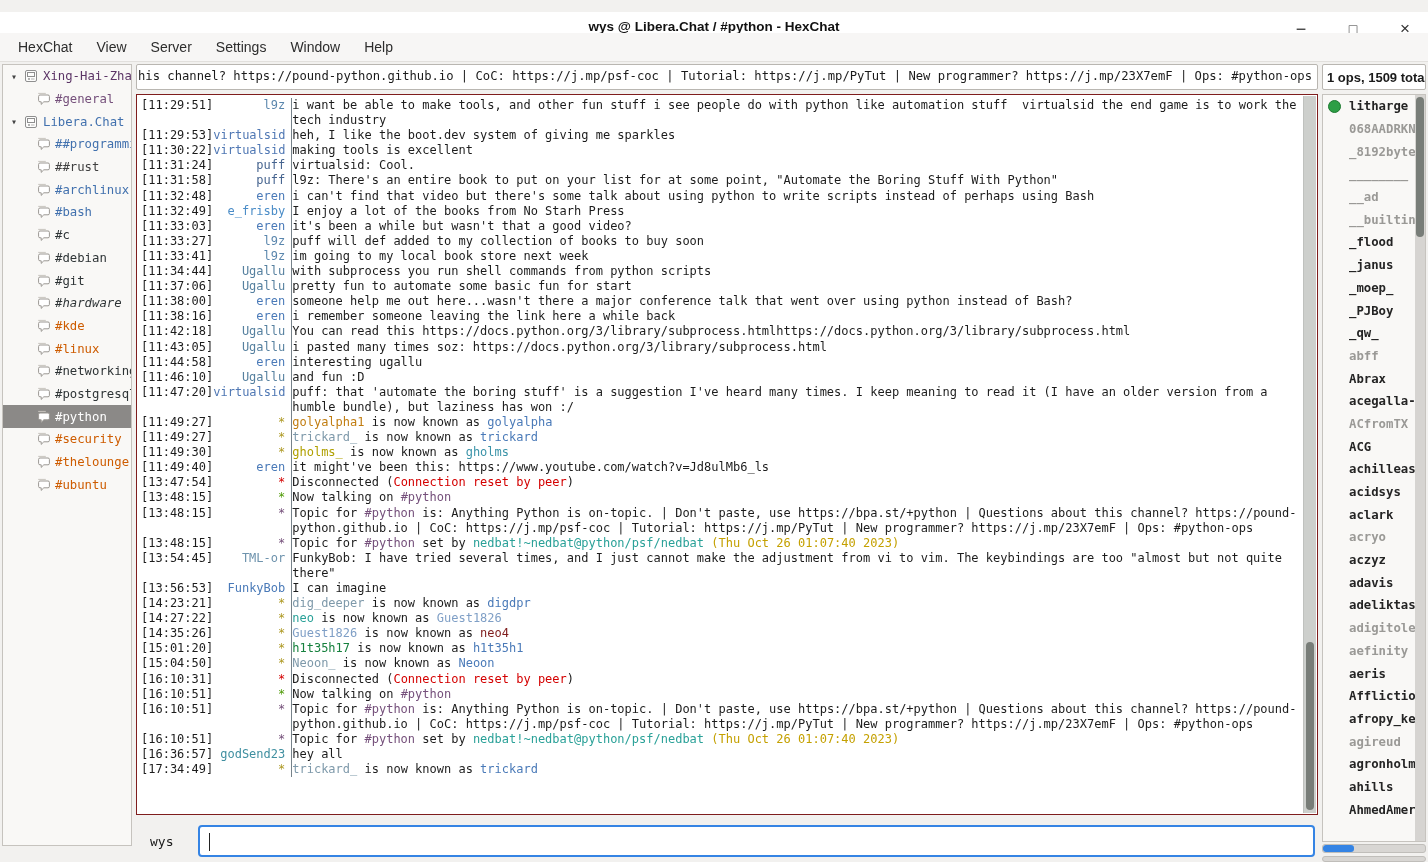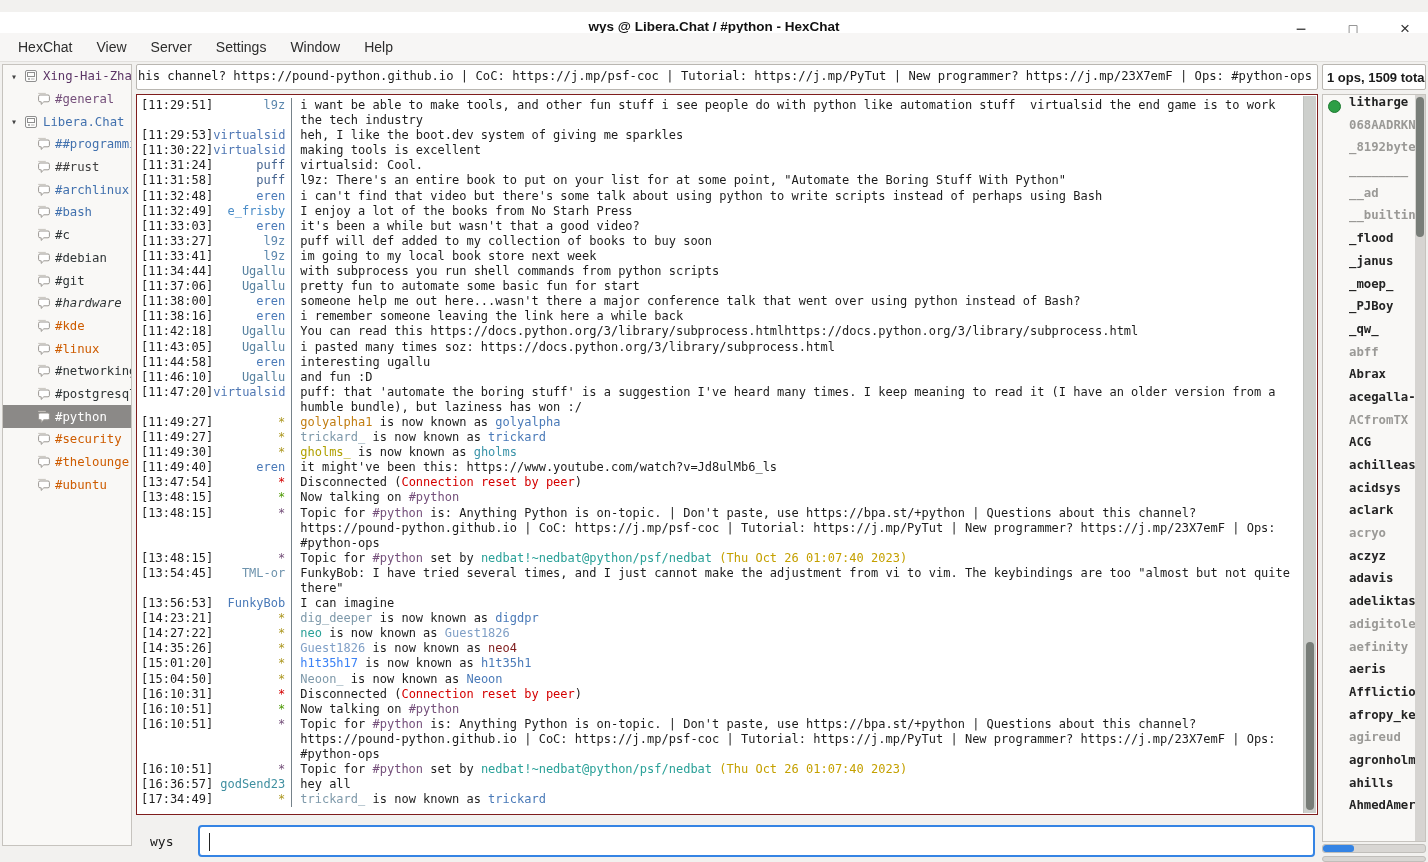--- a/index.html
+++ b/index.html
@@ -37,36 +37,36 @@
   
   .center { position:absolute; left:136px; top:0; width:1182px; height:800px; }
   .topicbar { position:absolute; left:0; top:2px; width:1182px; height:26px; background:#fff; border:1px solid #b9b6b1; border-radius:2px; overflow:hidden; }
   .topic-text { position:absolute; right:5px; top:4px; white-space:nowrap; font-family:"DejaVu Sans Mono", monospace; font-size:12.2px; color:#1a1a1a; }
 
   .chatbox { position:absolute; left:0; top:32px; width:1182px; height:721px; background:#ffffff; border:1px solid #7f1d1d; overflow:hidden; }
   .chatlines { position:absolute; left:4px; top:3px; right:18px; }
   .chat-row { display:flex; font-family:"DejaVu Sans Mono", monospace; font-size:12px; line-height:15.1px; color:#1c1c1c; }
   .c-time { flex:0 0 72px; white-space:pre; }
   .c-nick { flex:0 0 78px; text-align:right; padding-right:6px; white-space:pre; overflow:hidden; }
-  .c-msg { flex:1; border-left:1px solid #76828a; padding-left:8px; white-space:pre-wrap; overflow-wrap:break-word; }
+  .c-msg { flex:1; border-left:1px solid #76828a; padding-left:0; white-space:pre-wrap; overflow-wrap:break-word; }
   .vscroll { position:absolute; right:1px; top:1px; bottom:1px; width:13px; background:#cdcfcc; border-left:1px solid #bfc1be; }
   .vs-handle { position:absolute; left:2px; right:2px; border-radius:5px; background:#787d78; }
   .chat-handle { bottom:3px; height:168px; }
 
   .inputrow { position:absolute; left:0; top:760px; width:1182px; height:38px; display:flex; align-items:center; }
   .nick-label { font-family:"DejaVu Sans Mono", monospace; font-size:13px; color:#1a1a1a; padding-left:14px; width:62px; }
   .inputbox { position:relative; flex:1; height:32px; background:#fff; border:2px solid var(--accent,#3584e4); border-radius:4px; margin-right:3px; }
   .caret { position:absolute; left:9px; top:6px; width:1px; height:18px; background:#222; animation:blink 1.2s steps(1) infinite; }
   @keyframes blink { 50% { opacity:0; } }
 
   
   .rightpanel { position:absolute; left:1322px; top:0; width:104px; height:800px;font-weight:bold; }
   .ops-header { position:absolute; left:0; top:2px; width:104px; height:26px; background:#fff; border:1px solid #b9b6b1; border-radius:2px; font-size:13px; color:#1a1a1a; padding:5px 0 0 4px; white-space:nowrap; overflow:hidden; }
   .userbox { position:absolute; left:0; top:32px; width:104px; height:748px; background:#f9f8f6; border:1px solid #c6c3be; overflow:hidden; }
-  .user-row { height:22.7px; display:flex; align-items:flex-start; padding-left:26px; font-family:"DejaVu Sans Mono", monospace; font-size:12.3px; color:#242424; white-space:nowrap; overflow:hidden; position:relative; }
+  .user-row { height:22.7px; display:flex; align-items:center; padding-left:26px; font-family:"DejaVu Sans Mono", monospace; font-size:12.3px; color:#242424; white-space:nowrap; overflow:hidden; position:relative; }
   .user-row.away { color:#9a9996; }
   .op-dot { position:absolute; left:5px; top:5px; width:13px; height:13px; border-radius:50%; background:var(--op-green,#2d9e45); border:1px solid #1d7a30; }
   .ul-vscroll { position:absolute; right:0; top:0; bottom:0; width:10px; background:#d6d4d1; }
   .ul-handle { top:2px; height:140px; left:1px; right:1px; }
   .lagbar { position:absolute; left:0; width:104px; background:#d8d6d3; border:1px solid #c0beba; border-radius:3px; overflow:hidden; }
   .lag1 { top:782px; height:9px; }
   .lag2 { top:794px; height:6px; }
   .lag-fill { height:100%; width:30%; background:var(--accent,#3584e4); border-radius:3px; }
 </style>
 </head>
@@ -437,21 +437,21 @@
               <span class="c-msg"><span style="color: rgb(42, 161, 152);">neo</span><span> is now known as </span><span style="color: rgb(127, 159, 198);">Guest1826</span></span>
             </div>
             <div class="chat-row">
               <span class="c-time">[14:35:26]</span>
               <span class="c-nick" style="color: rgb(173, 152, 34);">*</span>
               <span class="c-msg"><span style="color: rgb(127, 159, 198);">Guest1826</span><span> is now known as </span><span style="color: #7f1d1d;">neo4</span></span>
             </div>
             <div class="chat-row">
               <span class="c-time">[15:01:20]</span>
               <span class="c-nick" style="color: rgb(173, 152, 34);">*</span>
-              <span class="c-msg"><span style="color: #3b82f6; margin-top: 16px;">h1t35h17</span><span> is now known as </span><span style="color: rgb(74, 122, 184);">h1t35h1</span></span>
+              <span class="c-msg"><span style="color: #15803d; margin-top: 16px;">h1t35h17</span><span> is now known as </span><span style="color: rgb(74, 122, 184);">h1t35h1</span></span>
             </div>
             <div class="chat-row">
               <span class="c-time">[15:04:50]</span>
               <span class="c-nick" style="color: rgb(173, 152, 34);">*</span>
               <span class="c-msg"><span style="color: rgb(126, 153, 170);">Neoon_</span><span> is now known as </span><span style="color: rgb(74, 122, 184);">Neoon</span></span>
             </div>
             <div class="chat-row">
               <span class="c-time">[16:10:31]</span>
               <span class="c-nick" style="color: rgb(212, 0, 0);">*</span>
               <span class="c-msg"><span>Disconnected (</span><span style="color: rgb(212, 0, 0);">Connection reset by peer</span><span>)</span></span>

